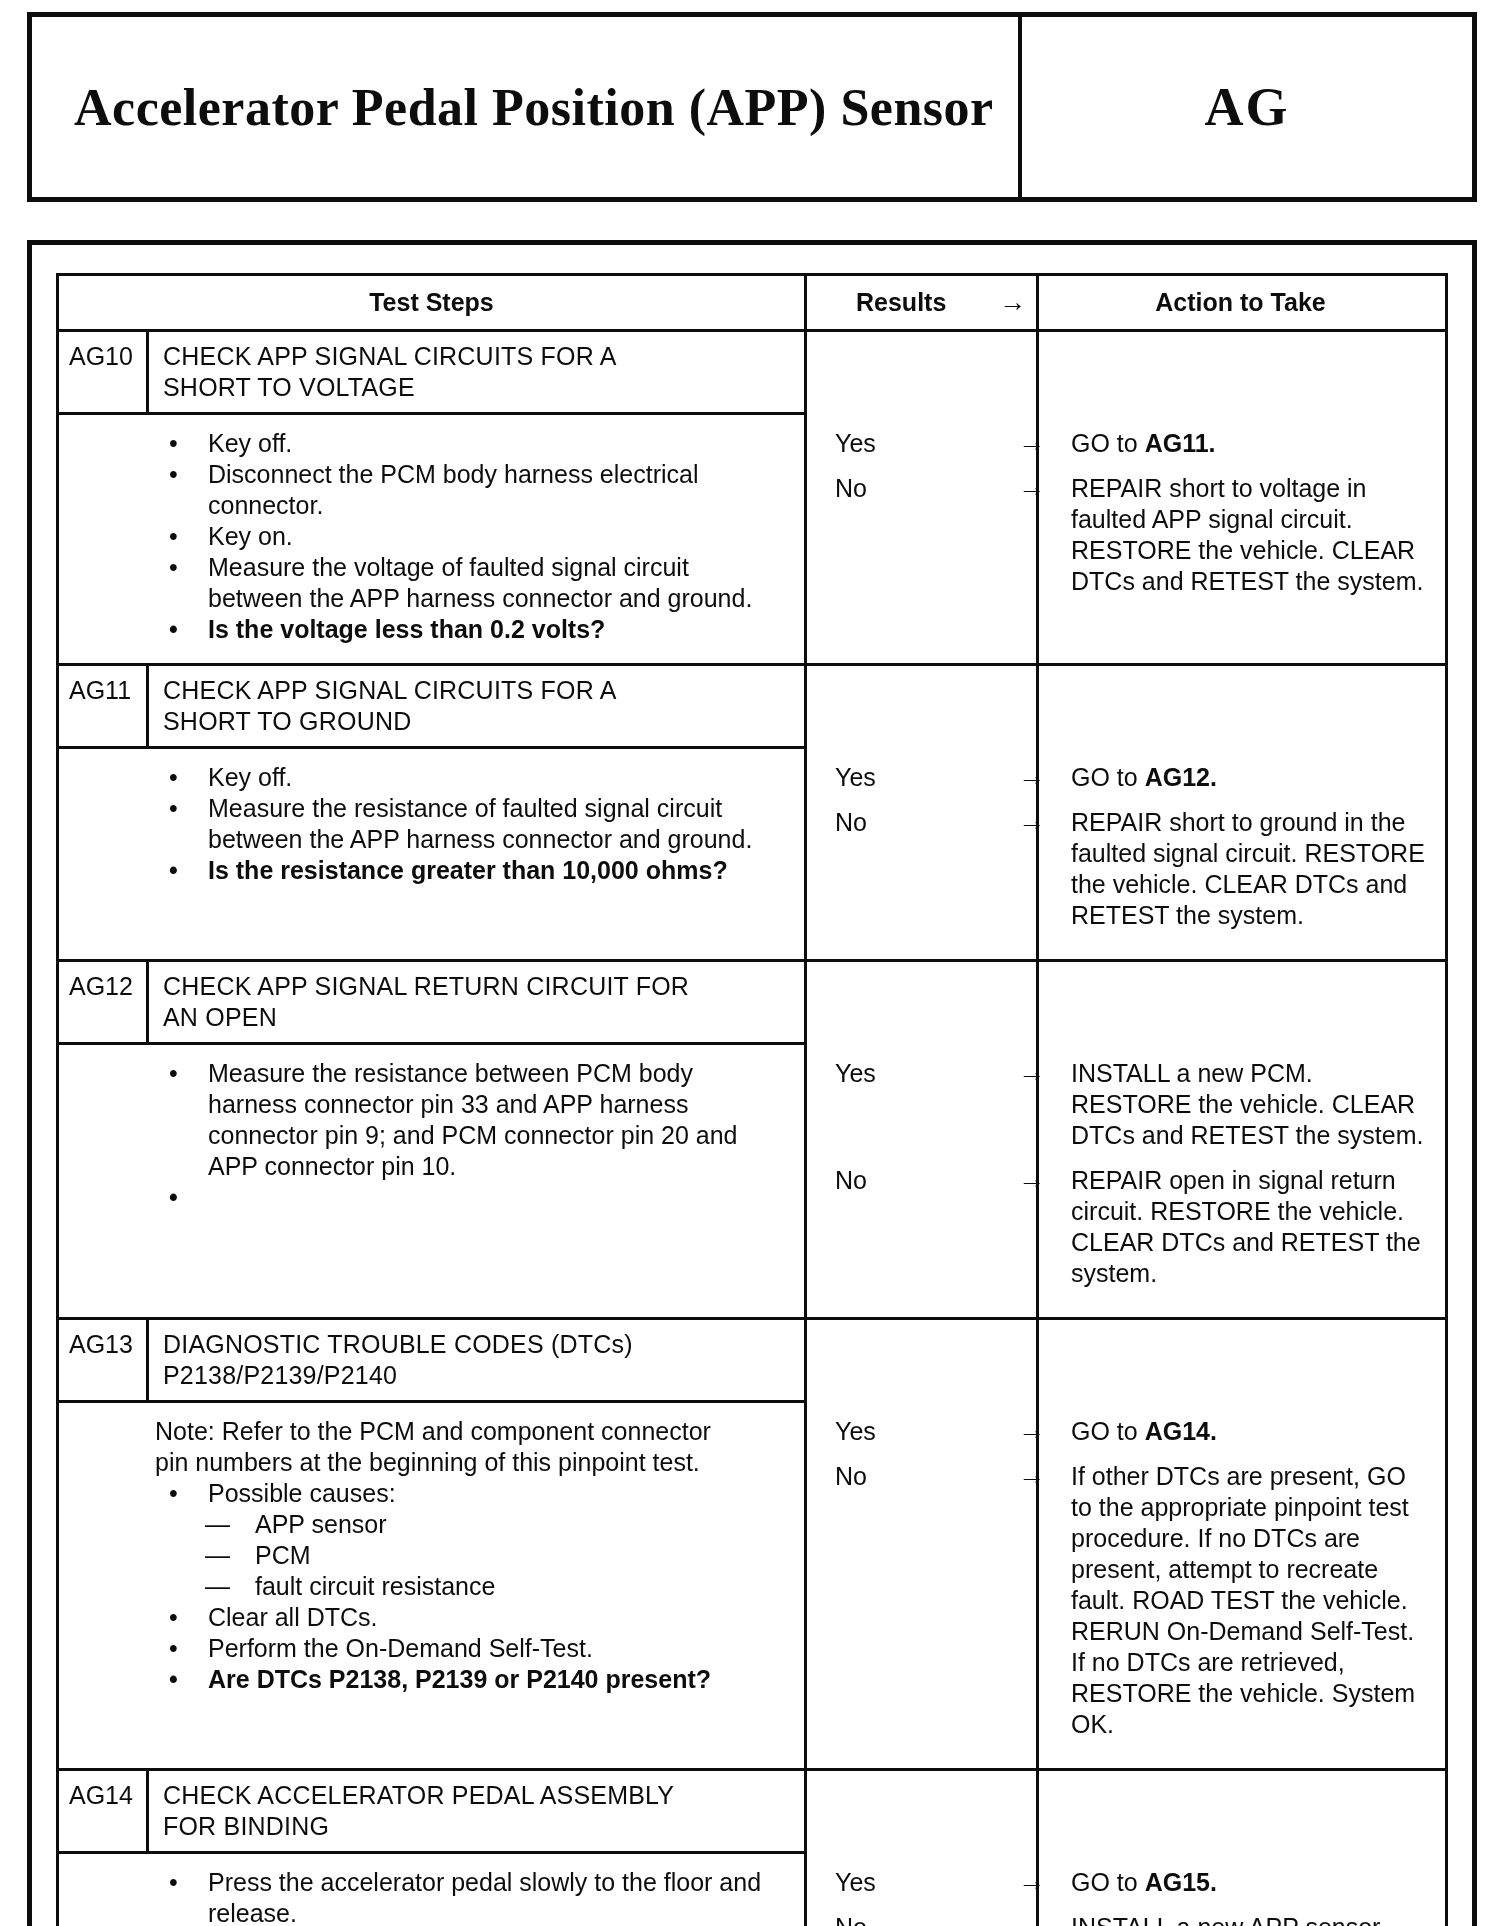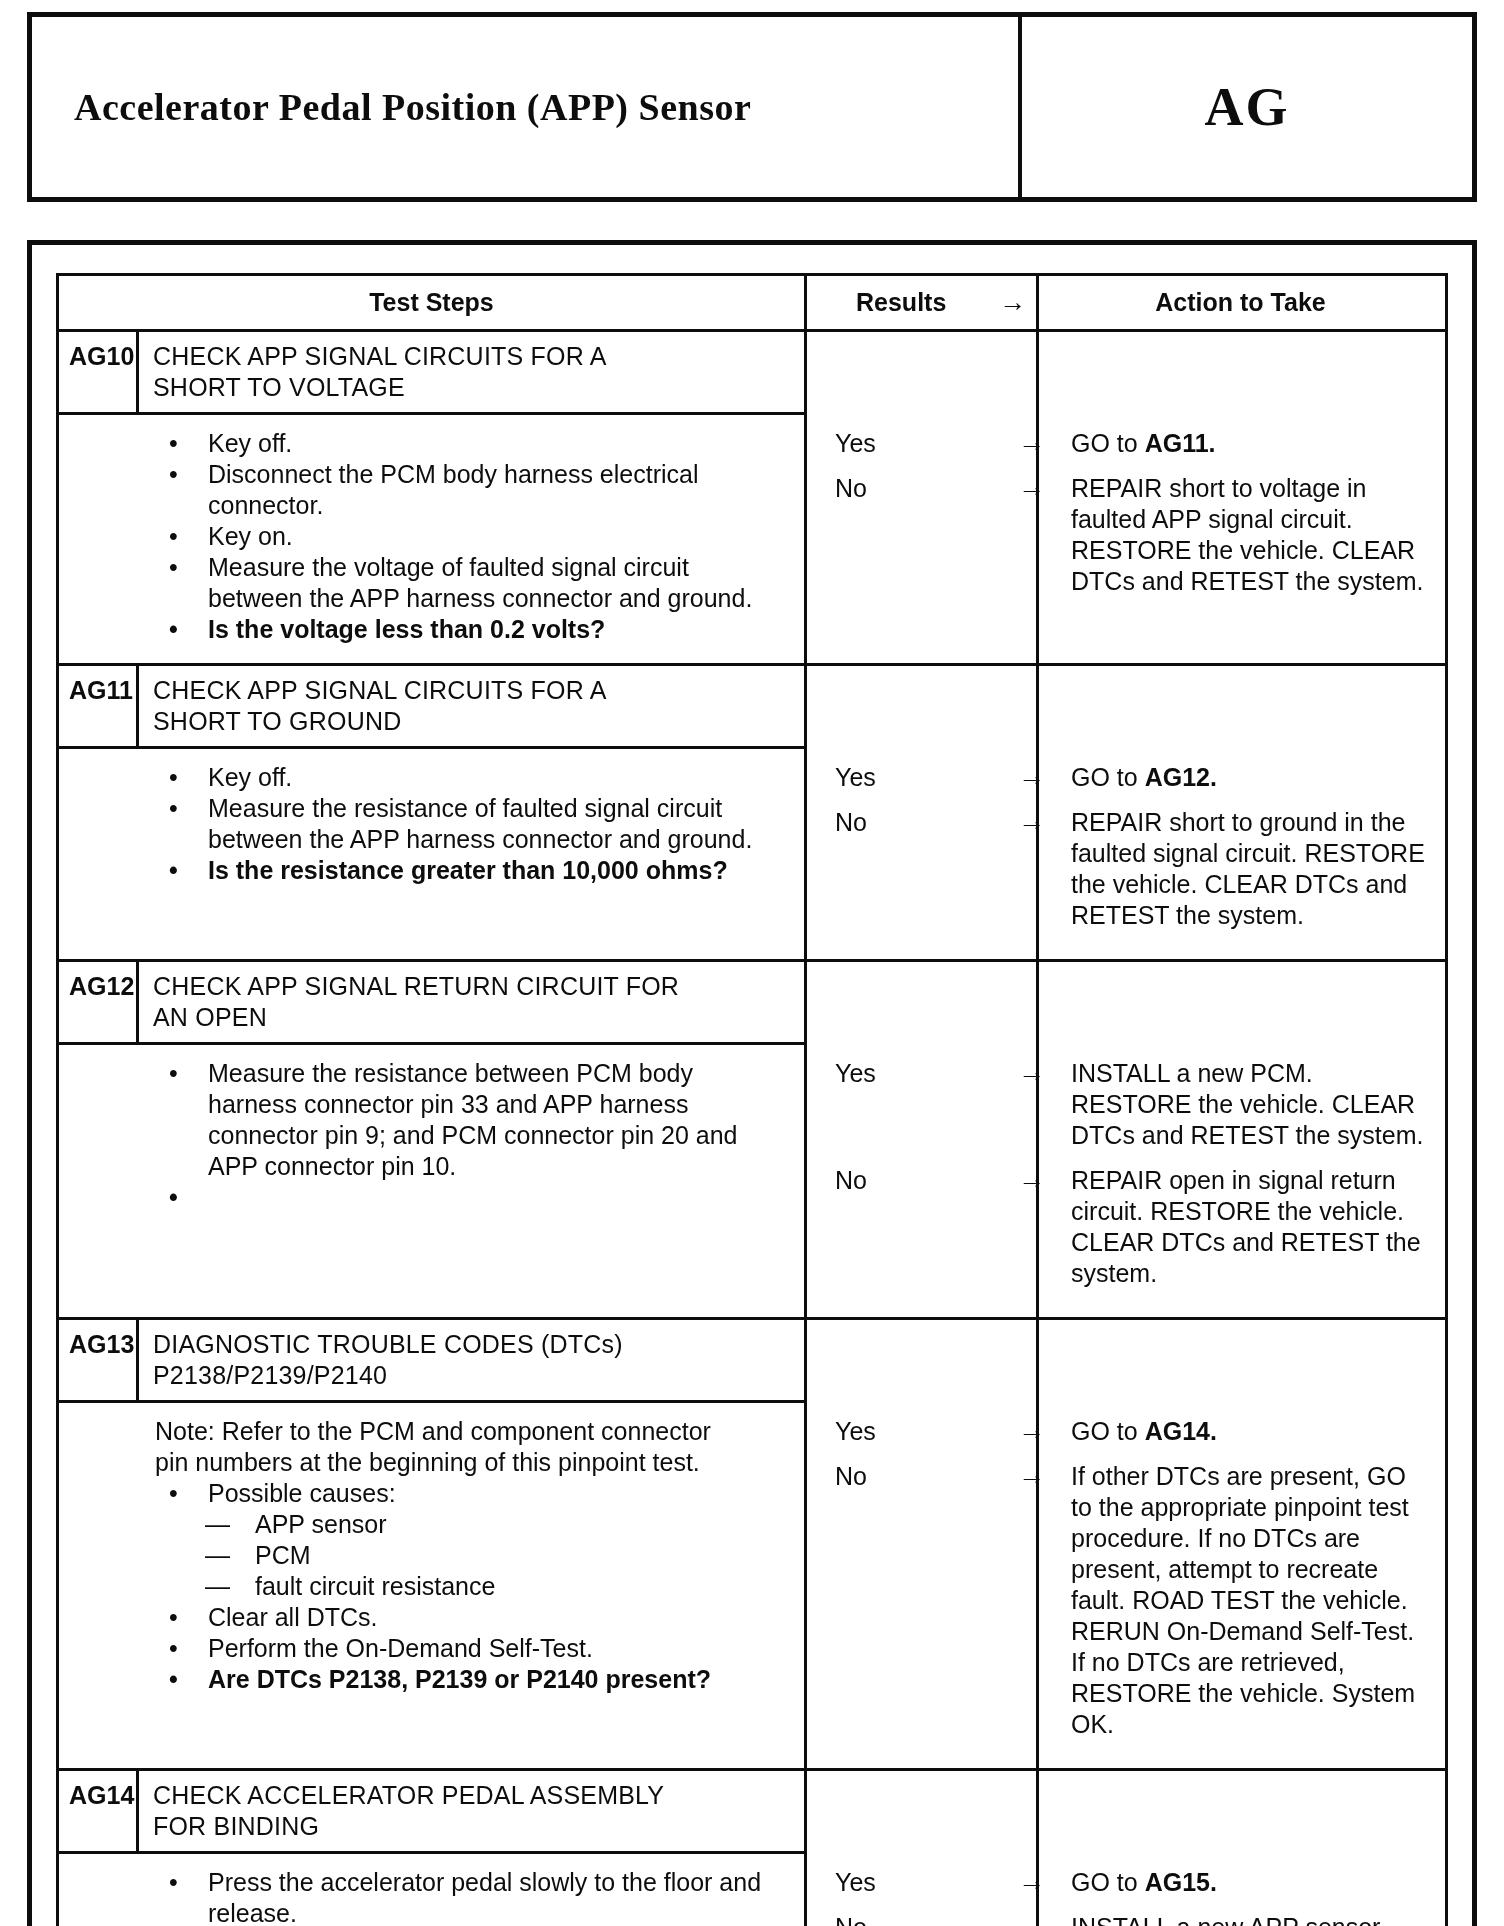--- a/index.html
+++ b/index.html
@@ -22,21 +22,21 @@
     align-items: stretch;
     margin-bottom: 38px;
   }
   .title-left {
     flex: 1;
     display: flex;
     align-items: center;
     padding-left: 42px;
     font-family: "Liberation Serif", "DejaVu Serif", serif;
     font-weight: 700;
-    font-size: 38px;
+    font-size: 52px;
     letter-spacing: 0.5px;
   }
   .title-right {
     width: 454px;
     border-left: 4px solid #0d0d0d;
     display: flex;
     align-items: center;
     justify-content: center;
     font-family: "Liberation Serif", "DejaVu Serif", serif;
     font-weight: 700;
@@ -109,24 +109,24 @@
   .block + .block { border-top: 3px solid var(--line); }
 
   .title-row { display: flex; }
   .title-inner {
     width: var(--w-steps);
     display: flex;
     align-items: stretch;
     border-bottom: 3px solid var(--line);
   }
   .id-cell {
-    width: 80px;
+    width: 90px;
     flex: none;
     border-right: 3px solid var(--line);
-    font-weight: 700;
+    font-weight: 400;
     padding: 9px 12px 9px 10px;
   }
   .title-cell {
     padding: 9px 14px 9px 14px;
     white-space: pre-line;
     letter-spacing: 0.2px;
   }
 
   .body-row { display: flex; align-items: stretch; }
 

